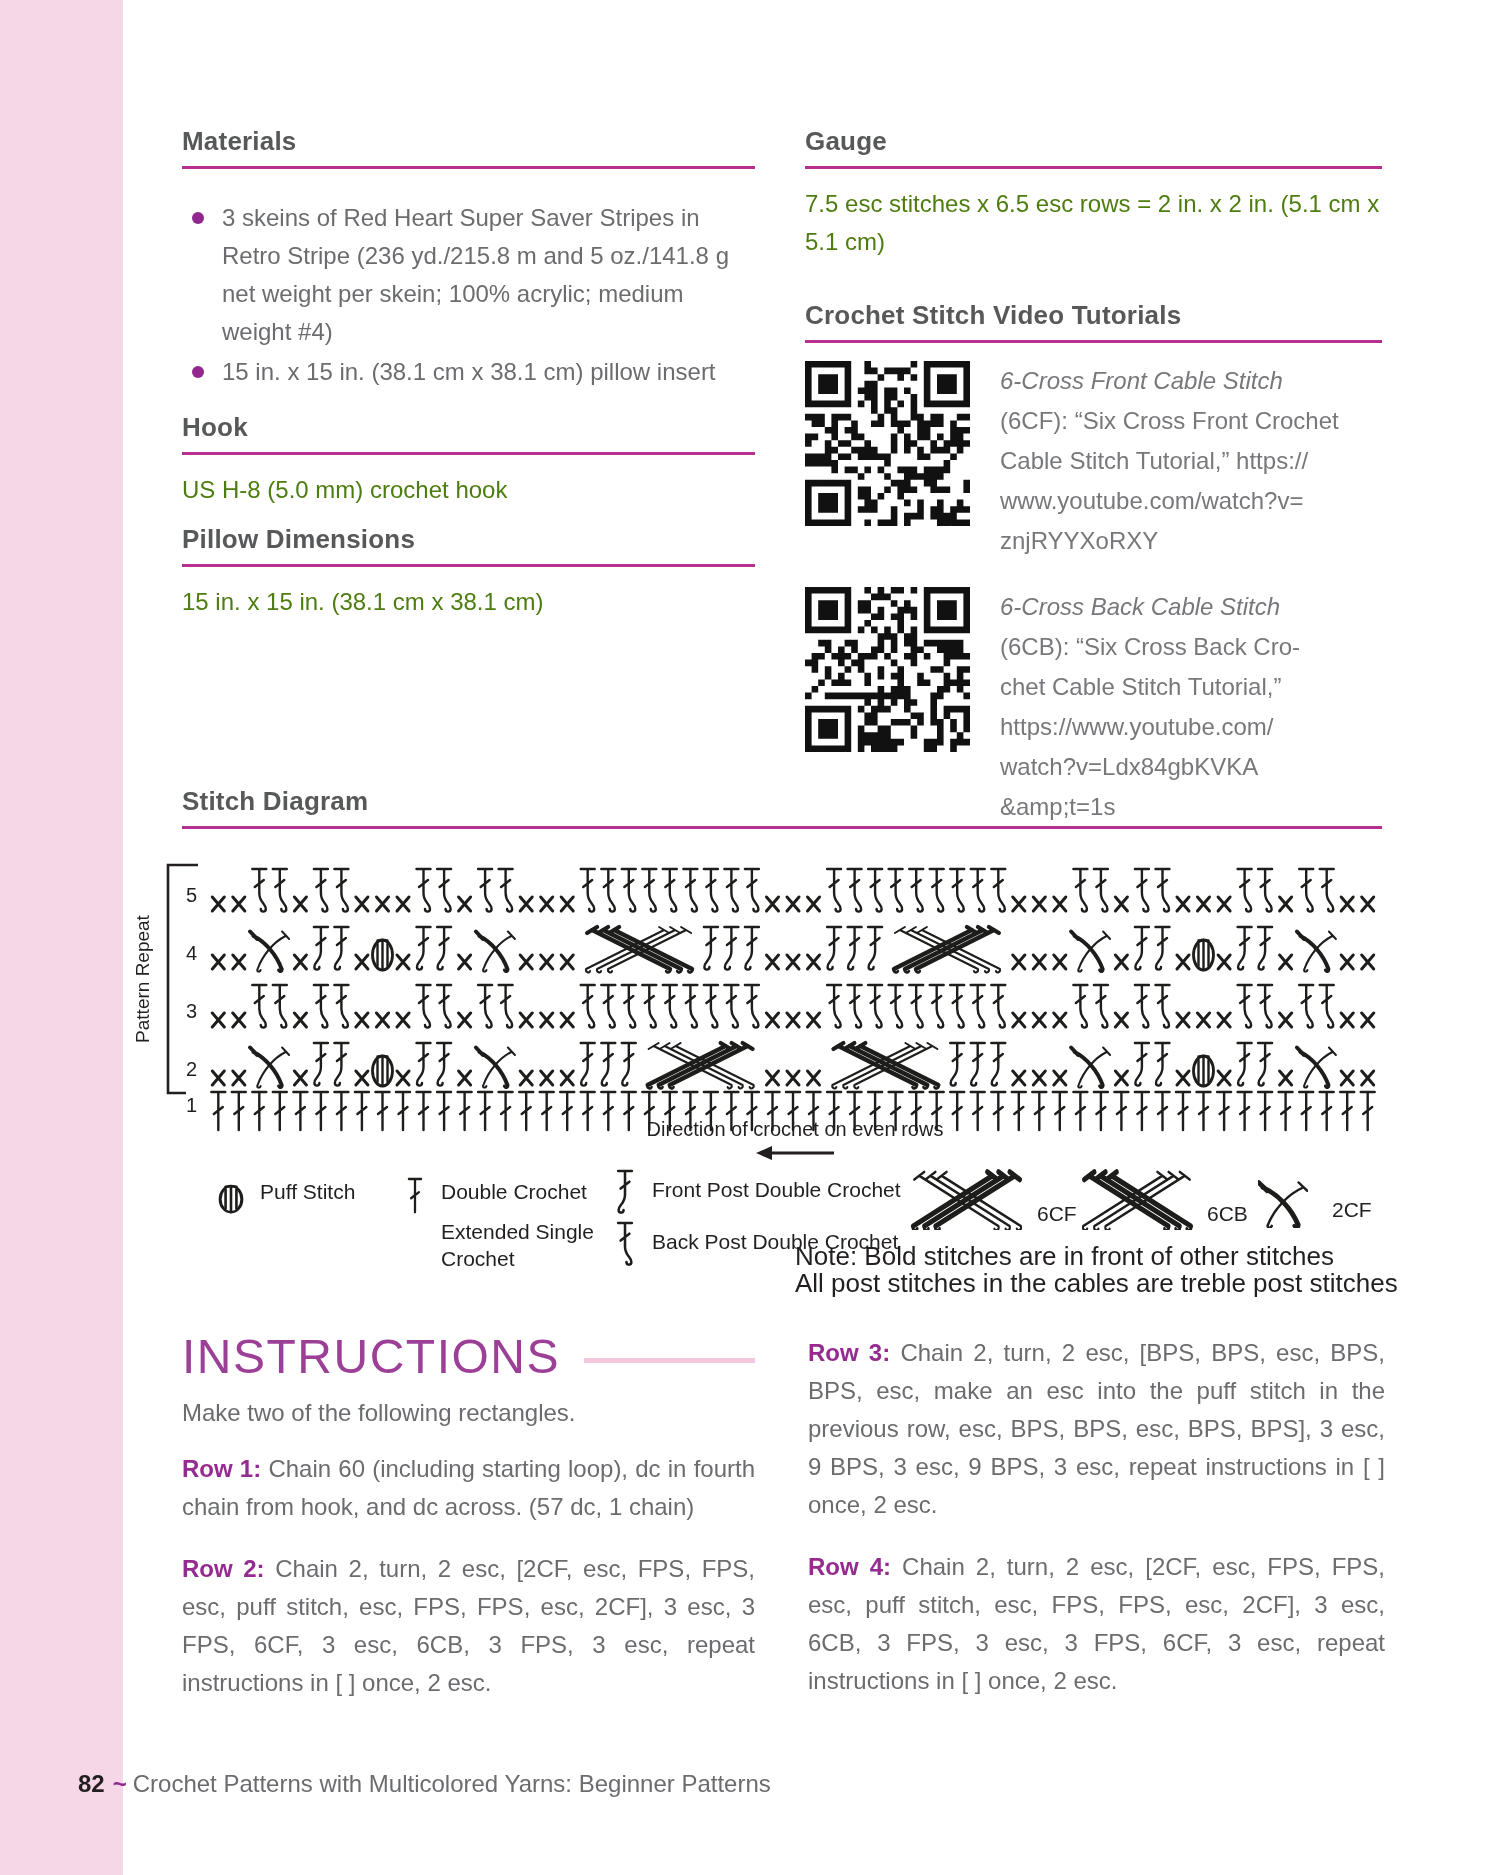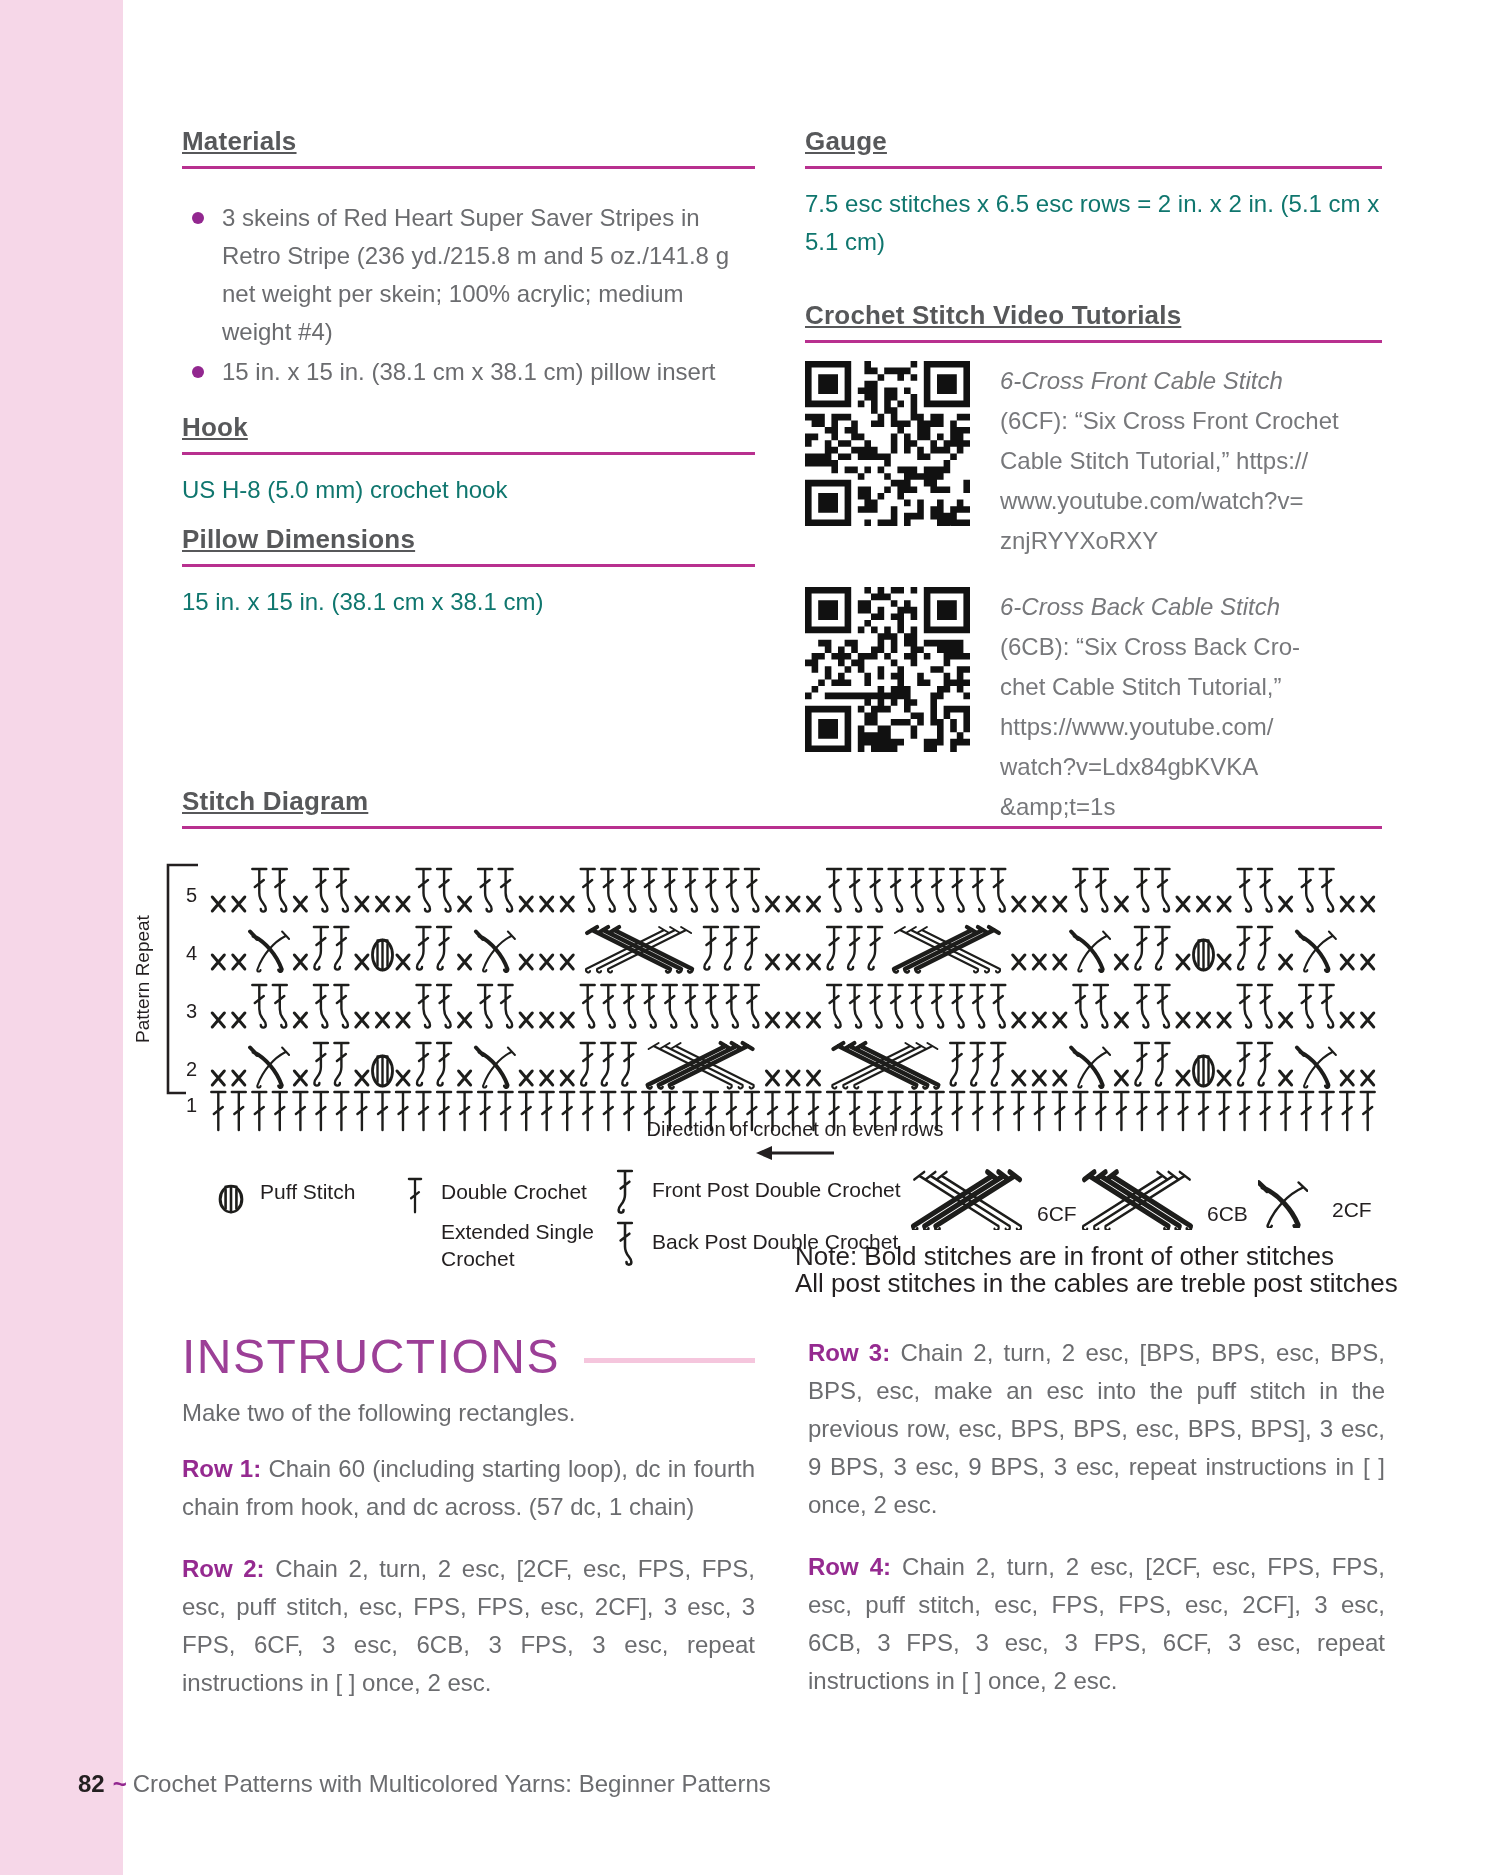--- a/index.html
+++ b/index.html
@@ -3,22 +3,22 @@
 <meta charset="utf-8">
 <style>
   html,body{margin:0;padding:0;background:#ffffff;}
   .page{position:relative;width:1500px;height:1875px;background:#ffffff;overflow:hidden;
         font-family:"Liberation Sans", sans-serif;color:#6b6c6f;}
   .pink-strip{position:absolute;left:0;top:0;width:123px;height:1875px;background:#f6d7e8;}
 
   
   .sec{position:absolute;}
   .sec-heading{font-size:26px;font-weight:700;color:#57585a;padding-bottom:9px;
-               border-bottom:3.5px solid #b8308f;letter-spacing:.2px;text-decoration:underline;}
-  .sec-body{margin-top:16px;font-size:24px;line-height:38px;color:#0f766e;}
+               border-bottom:3.5px solid #b8308f;letter-spacing:.2px;}
+  .sec-body{margin-top:16px;font-size:24px;line-height:38px;color:#4d7c0f;}
 
   
   ul.mats{list-style:none;margin:30px 0 0 0;padding:0;}
   ul.mats li{position:relative;padding-left:40px;font-size:24px;line-height:38px;color:#6b6c6f;}
   ul.mats li + li{margin-top:2px;}
   ul.mats li::before{content:'';position:absolute;left:10px;top:13px;width:12px;height:12px;
                      border-radius:50%;background:#92278f;}
 
   
   .tut-row{display:flex;margin-top:18px;}

